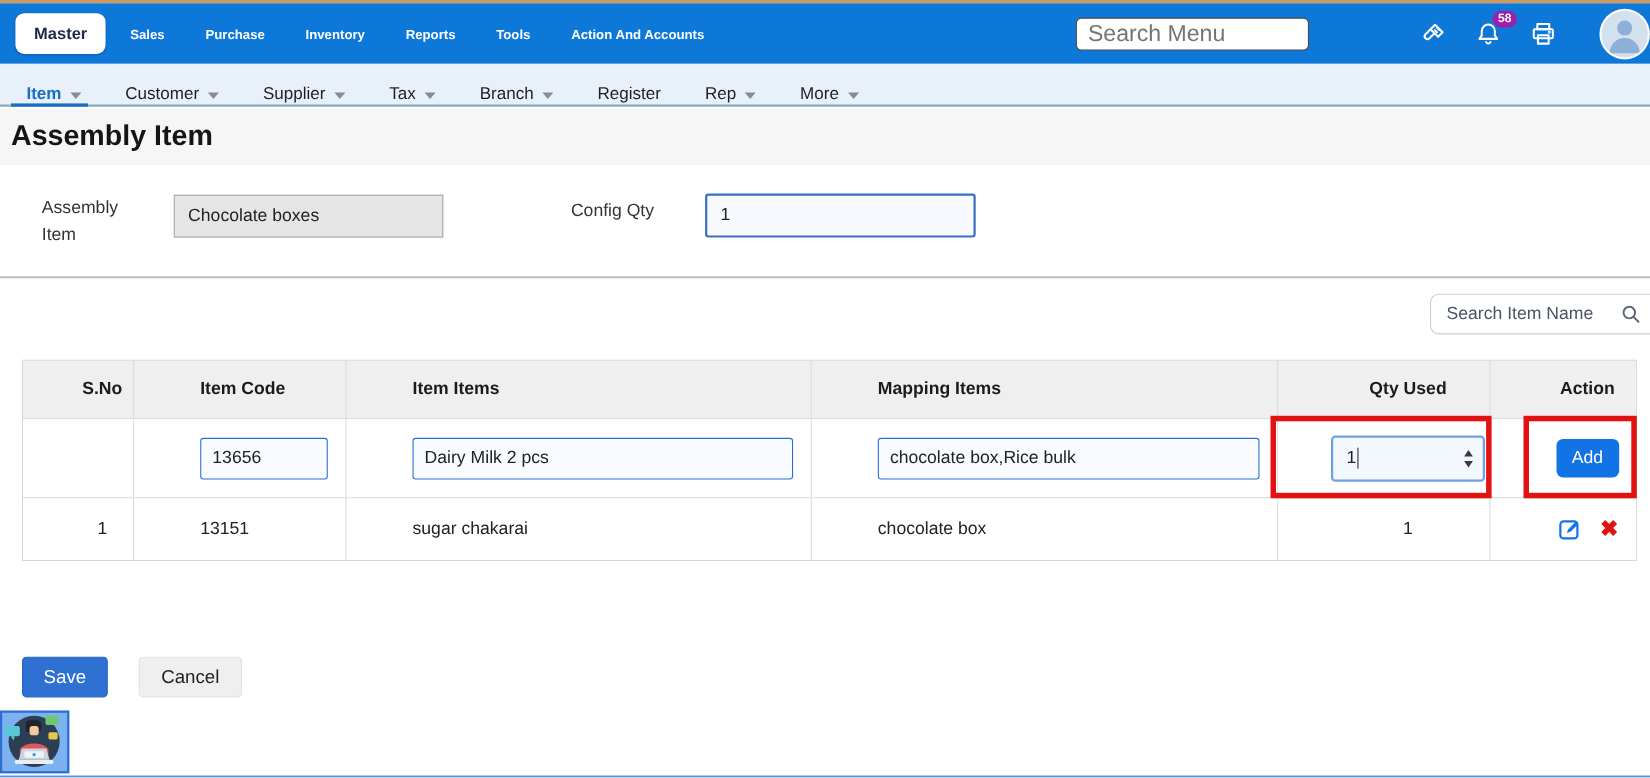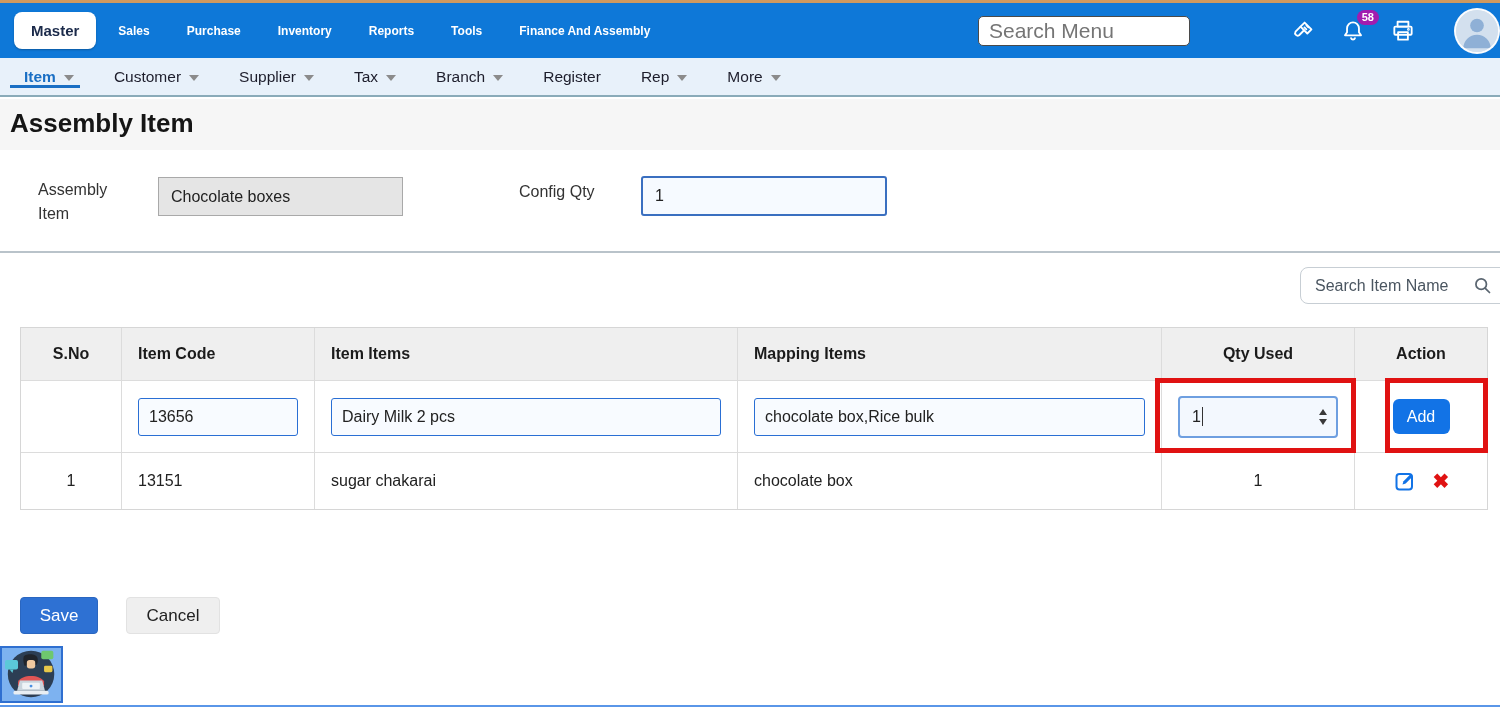--- a/index.html
+++ b/index.html
@@ -24,21 +24,21 @@
   .top-icons { display:flex; align-items:center; gap:24px; }
   .icon-btn { position:relative; width:26px; height:26px; cursor:pointer; flex:none; }
   .icon-btn svg { width:26px; height:26px; display:block; }
   .badge { position:absolute; top:-8px; right:-13px; background:#a21caf; color:#fff; font-size:11px;
            font-weight:700; border-radius:9px; padding:2px 5px; line-height:1; }
   .avatar { width:46px; height:46px; border-radius:50%; margin-left:14px; flex:none; cursor:pointer;
             border:2px solid rgba(255,255,255,.9); overflow:hidden; background:#d3e0ee; }
 
   
   .subnav { position:absolute; left:0; top:58px; width:100%; height:39px; background:#e8f1fa;
-            border-bottom:2px solid #8aabb9; display:flex; align-items:center; padding-left:24px; gap:40px; }
+            border-bottom:2px solid #8aabb9; display:flex; align-items:flex-end; padding-left:24px; gap:40px; }
   .subnav-item { position:relative; display:flex; align-items:center; gap:8px; font-size:15.5px;
                  color:#1d1d2b; cursor:pointer; }
   .subnav-item.active { color:#1a6fc4; font-weight:700; }
   .subnav-item.active::after { content:""; position:absolute; left:-14px; right:-6px; bottom:-2px;
                                height:3px; background:#1a6fc4; }
   .caret { width:0; height:0; border-left:5.5px solid transparent; border-right:5.5px solid transparent;
            border-top:6.5px solid #8b8b8b; margin-top:2px; }
 
   
   .title-band { position:absolute; left:0; top:99px; width:100%; height:51px; background:#f6f6f6; }
@@ -63,21 +63,21 @@
                  padding:0 40px 0 14px; background:#fff; font-family:"Liberation Sans", sans-serif; }
   .item-search::placeholder { color:#4a5560; opacity:1; }
   .search-glyph { position:absolute; left:1472px; top:275px; width:21px; height:21px; }
 
   
   .grid-table { position:absolute; left:20px; top:327px; width:1468px; border:1px solid #d6d6d6; }
   .t-row { display:grid; grid-template-columns:101px 193px 423px 424px 193px 132px; }
   .t-head { background:#efefef; height:52px; }
   .t-head .t-cell { font-weight:700; font-size:16px; color:#1b1b1b; }
   .t-cell { display:flex; align-items:center; padding:0 16px; border-right:1px solid #dcdcdc;
-            font-size:16px; color:#222; overflow:hidden; }
+            font-size:16px; color:#222; overflow:hidden;margin-left:44px; }
   .t-cell:last-child { border-right:none; }
   .t-cell.center { justify-content:center; padding:0 4px; }
   .r-input { height:72px; border-top:1px solid #dcdcdc; background:#fff; }
   .r-data  { height:57px; border-top:1px solid #dcdcdc; background:#fff; }
   .cell-input { width:100%; height:38px; border:1.5px solid #2a6fd4; border-radius:3px; background:#f8fbff;
                 font-size:16px; color:#222; padding:0 10px; font-family:"Liberation Sans", sans-serif; }
   .qty-box { width:160px; height:42px; border:2px solid #6e9fe0; border-radius:4px; background:#f3f8fe;
              display:flex; align-items:center; padding:0 4px 0 12px; }
   .qty-val { font-size:16px; color:#222; }
   .text-cursor { display:inline-block; width:1px; height:19px; background:#333; margin-left:1px; }
@@ -119,21 +119,21 @@
   <div class="top-strip"></div>
 
   <div class="topbar">
     <button class="master-btn">Master</button>
     <div class="top-links">
       <span class="top-link">Sales</span>
       <span class="top-link">Purchase</span>
       <span class="top-link">Inventory</span>
       <span class="top-link">Reports</span>
       <span class="top-link">Tools</span>
-      <span class="top-link">Finance And Assembly</span>
+      <span class="top-link">Action And Accounts</span>
     </div>
     <input class="menu-search" type="text" placeholder="Search Menu" style="">
     <div class="top-icons">
       <span class="icon-btn">
         <svg viewBox="0 0 24 24" fill="none" stroke="#fff" stroke-width="1.7" stroke-linecap="round" stroke-linejoin="round">
           <path d="M13.5 4.2l6.3 6.3-3.8 3.8-6.3-6.3z"></path>
           <path d="M9.7 8l-4.6 4.6a2.4 2.4 0 0 0 3.3 3.3L13 11.3"></path>
           <path d="M15.2 6.8l1.8 1.8M13.3 8.7l1.8 1.8"></path>
         </svg>
       </span>

